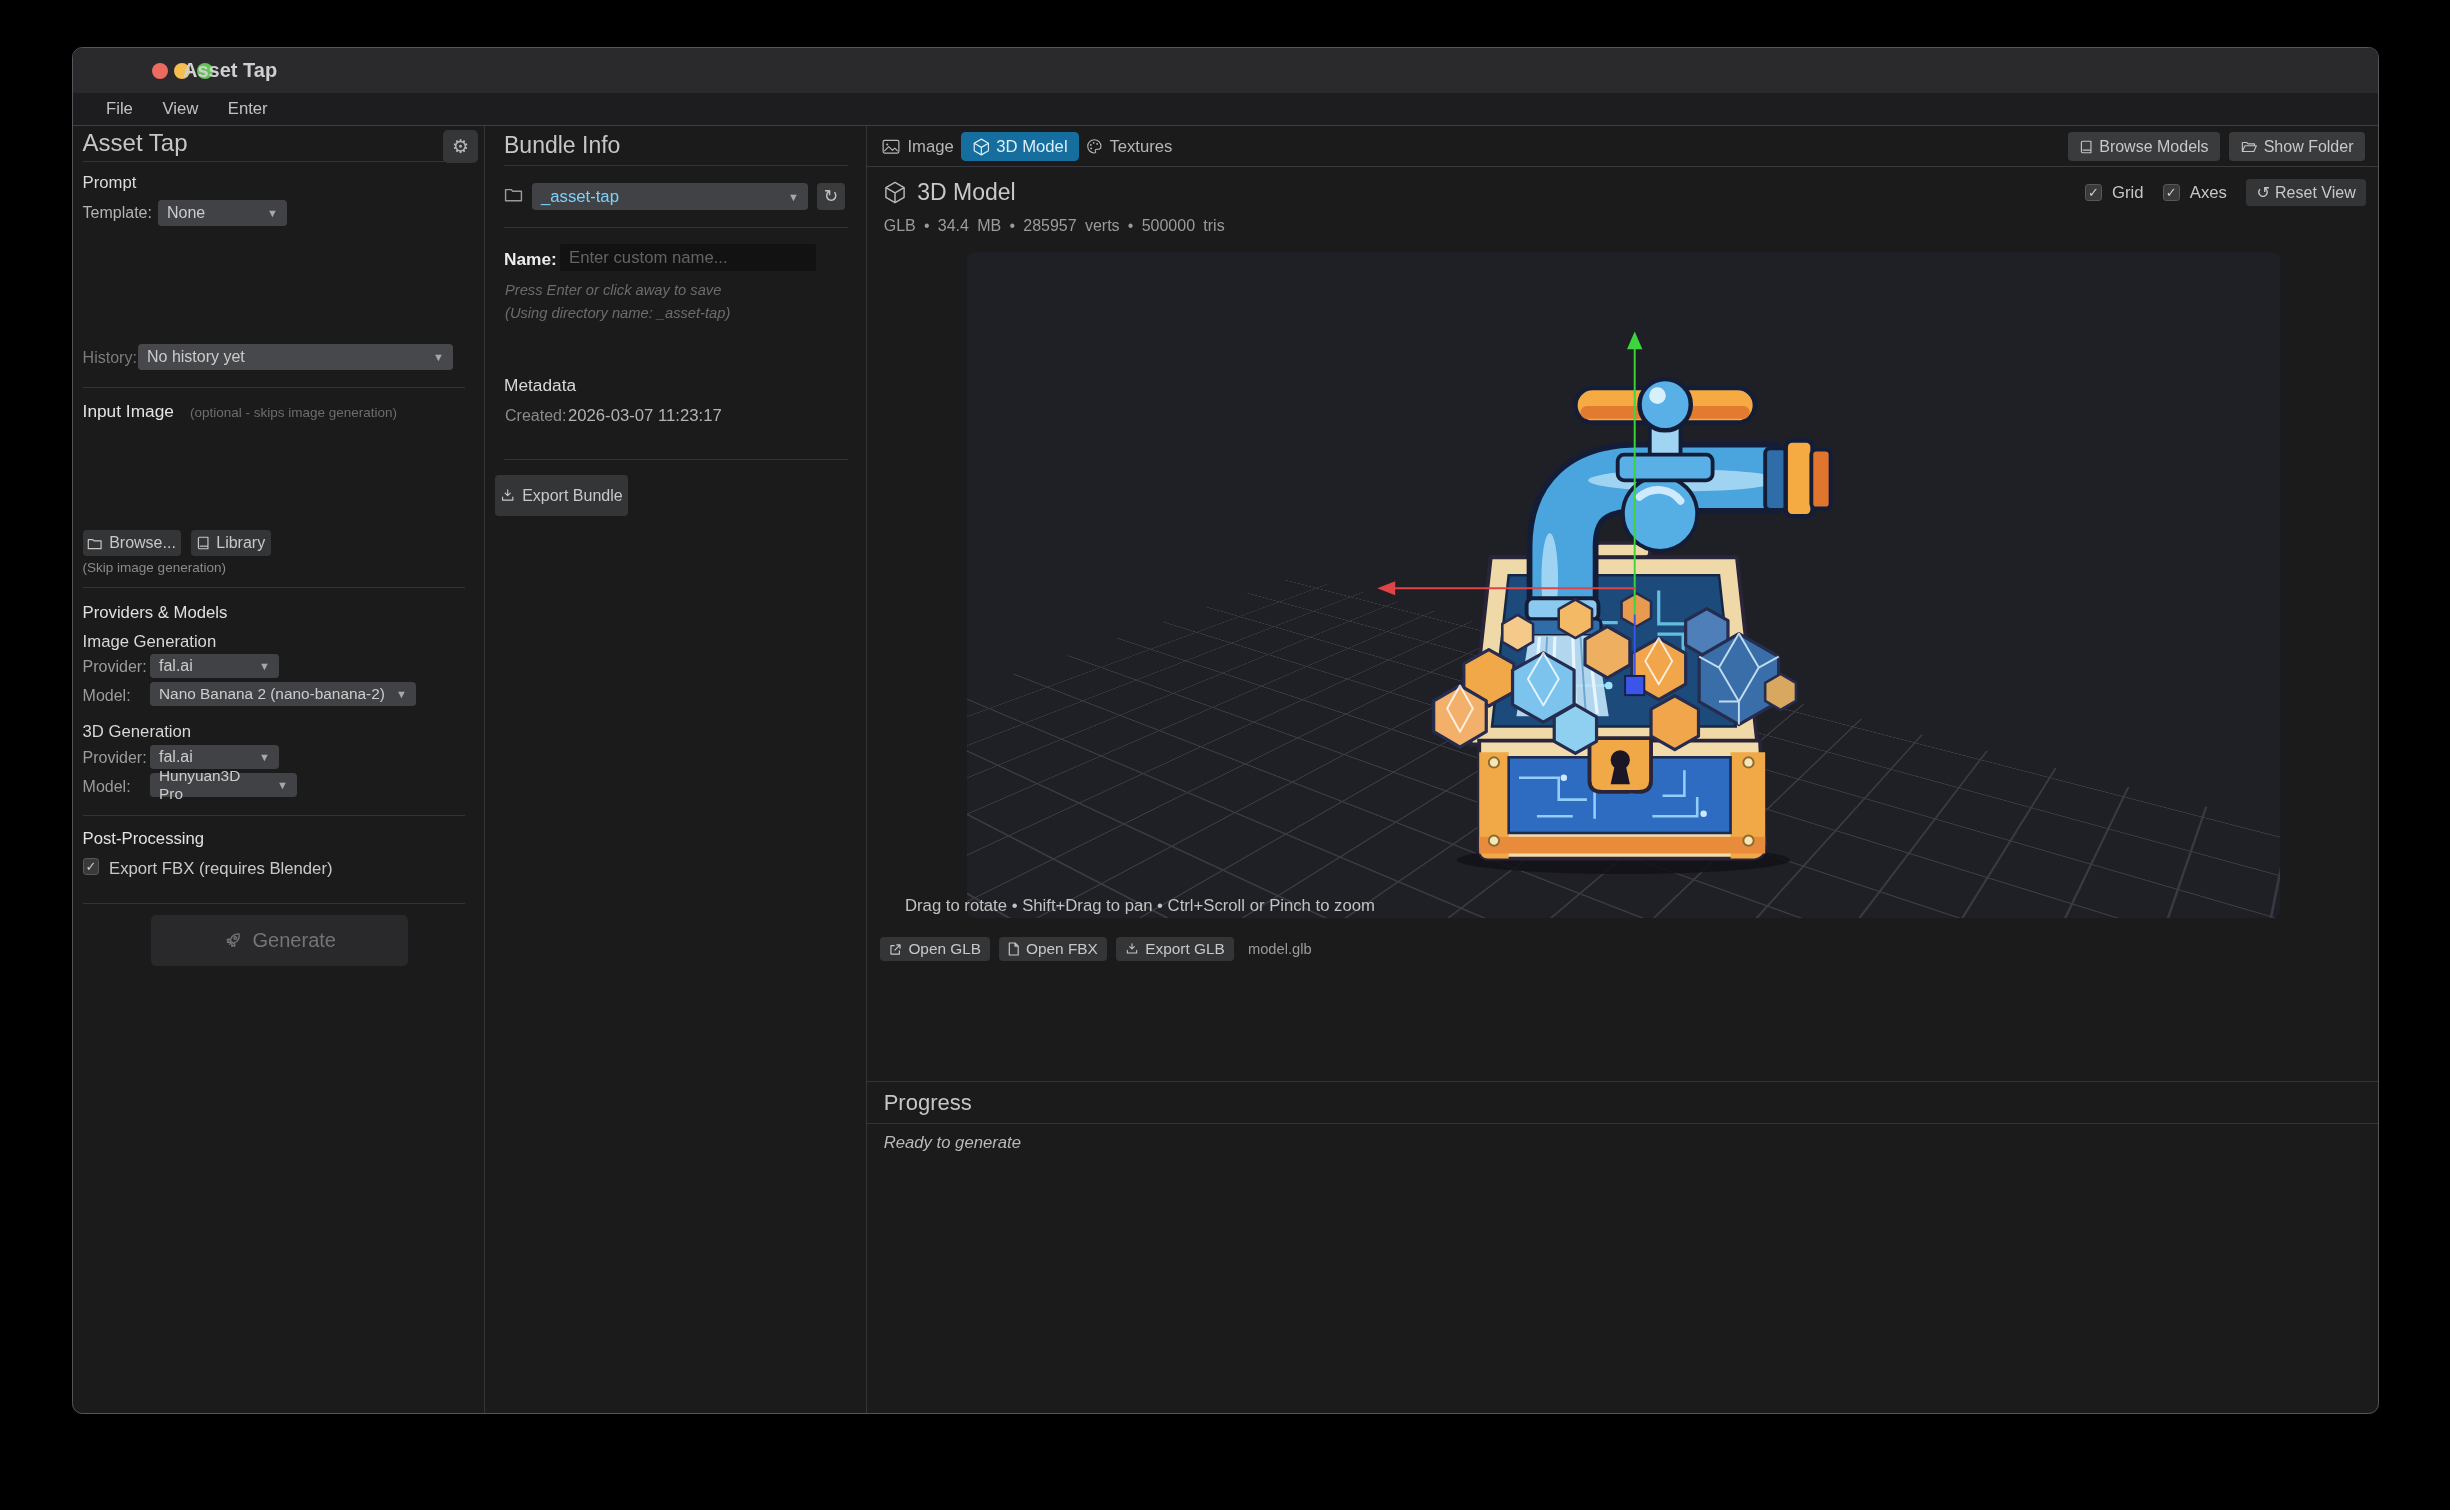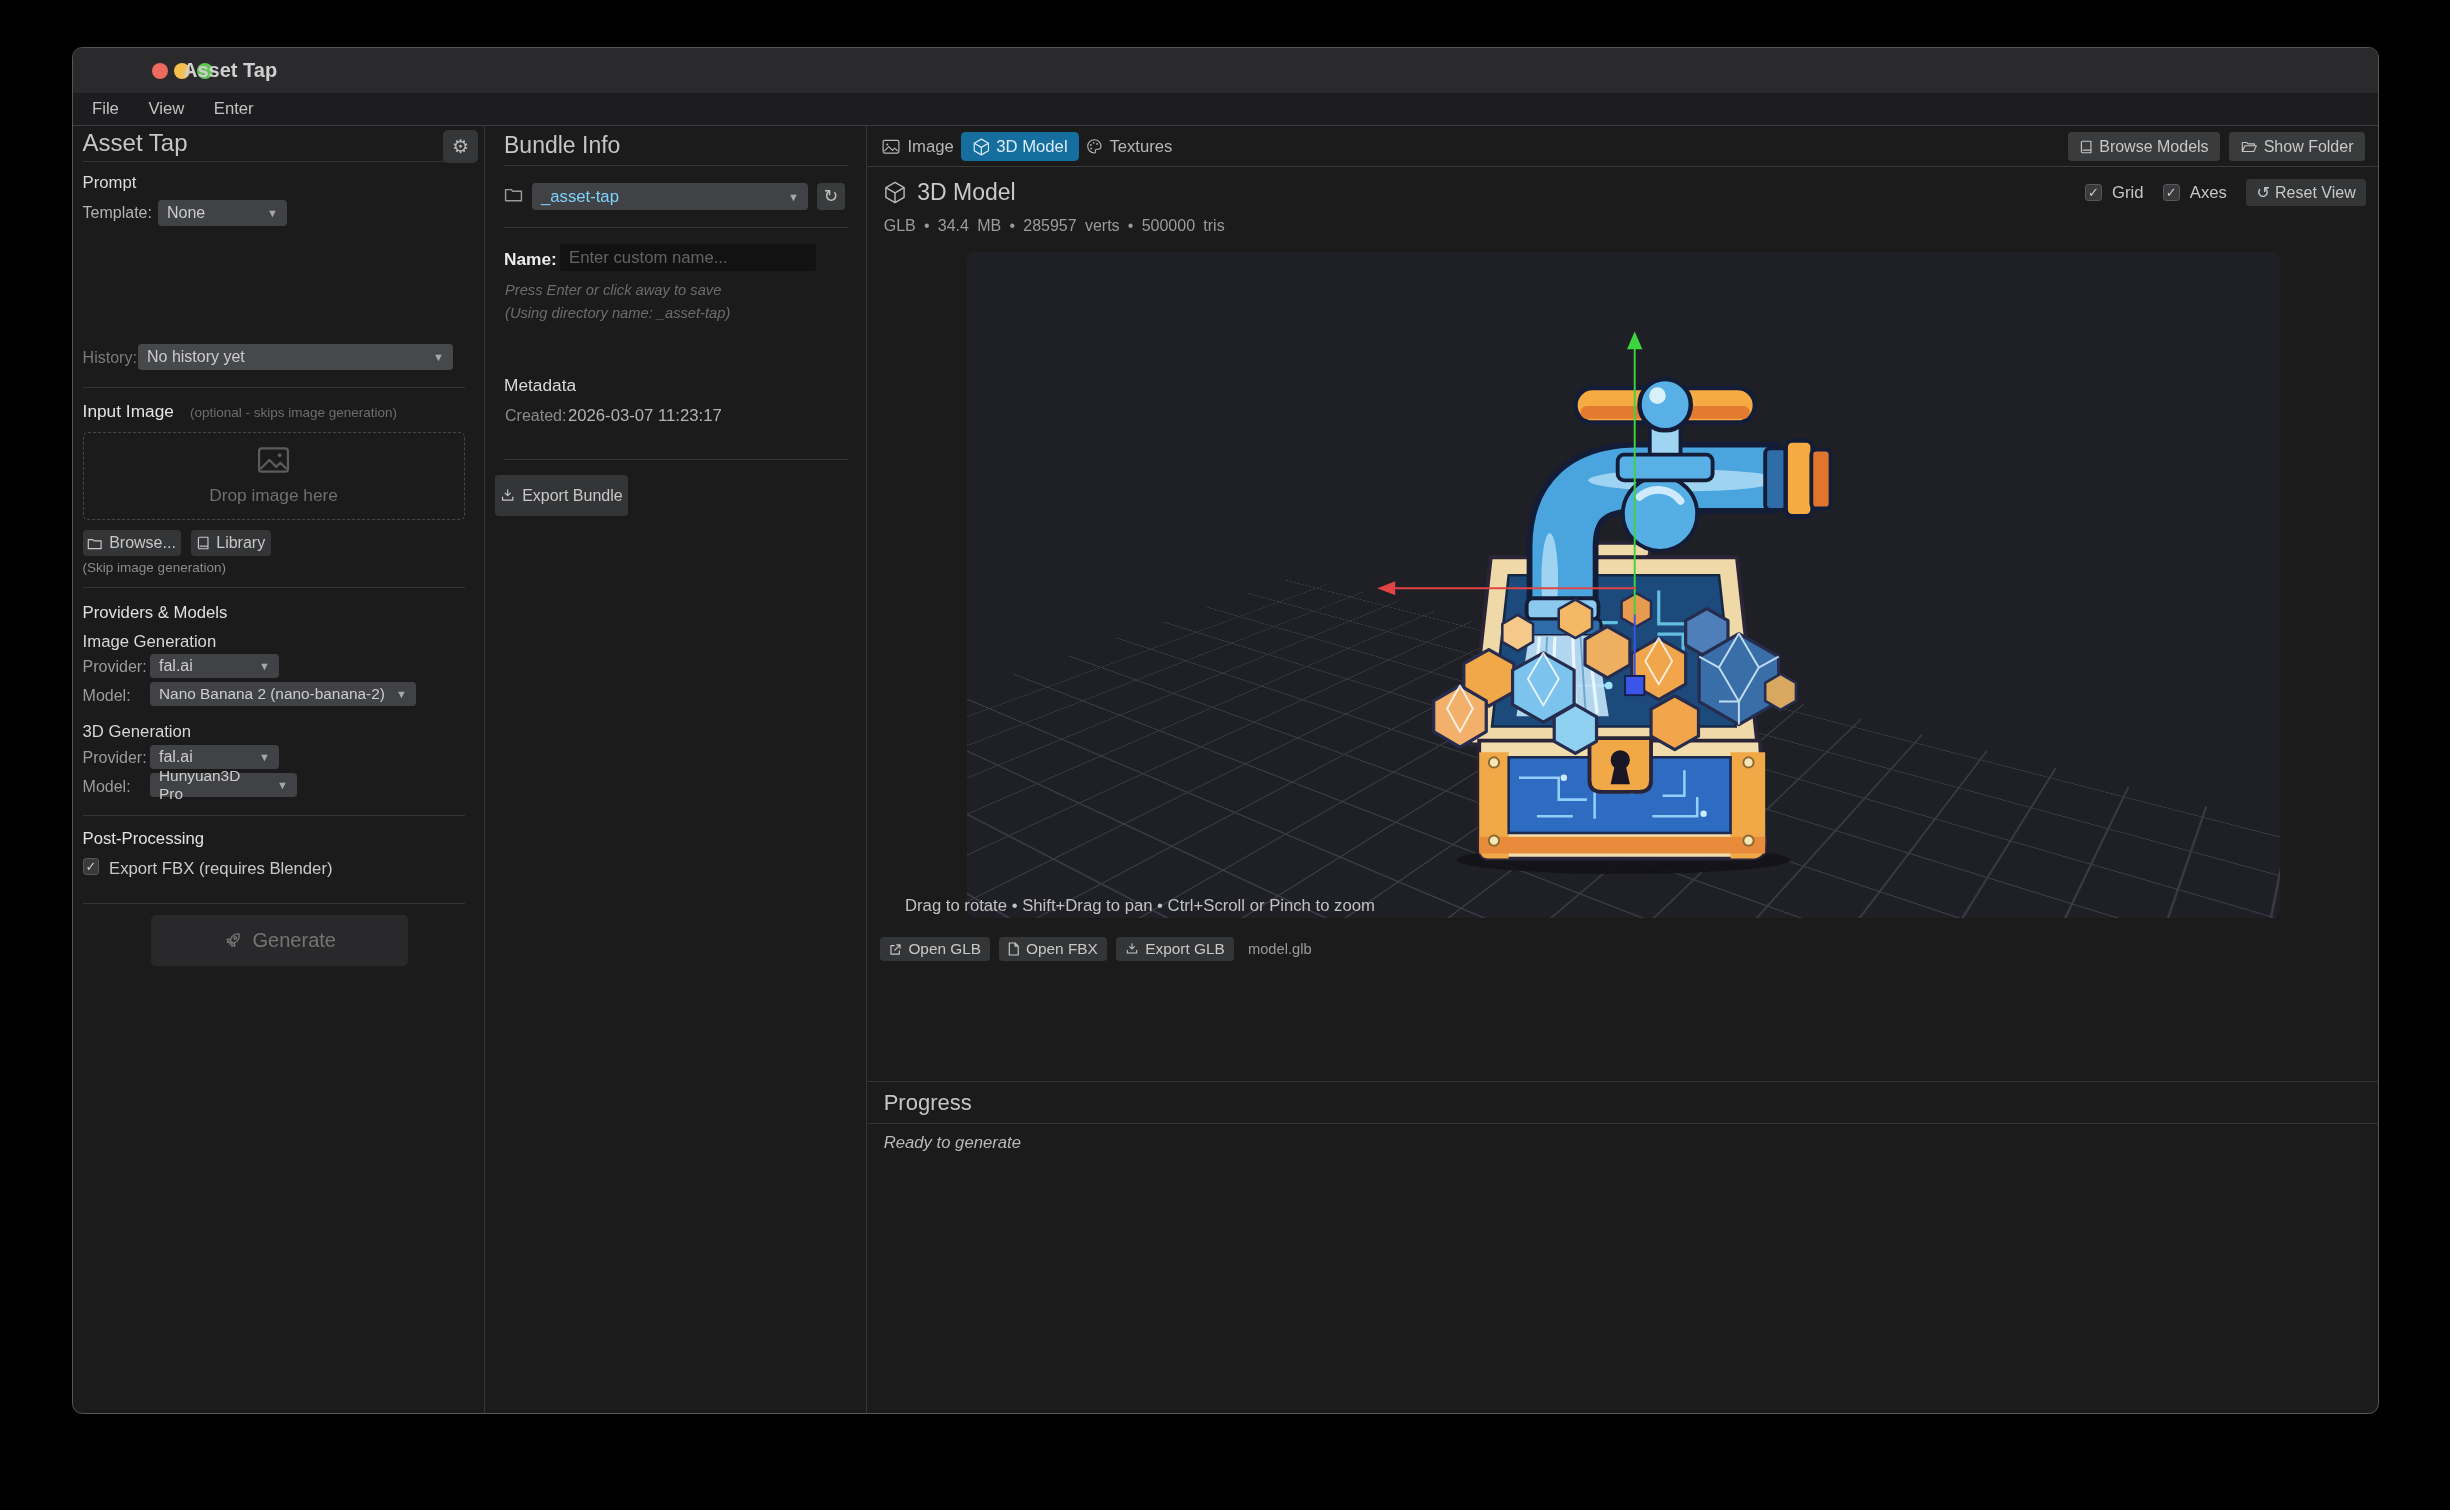--- a/index.html
+++ b/index.html
@@ -5,21 +5,21 @@
   html,body{margin:0;padding:0;background:#000;width:2450px;height:1511px;overflow:hidden;
     font-family:"Liberation Sans","DejaVu Sans",sans-serif;-webkit-font-smoothing:antialiased;}
   #window{position:absolute;left:72px;top:47px;width:2307px;height:1367px;background:#1b1b1c;
     border:1.3px solid #55565a;border-radius:10.3px;overflow:hidden;box-sizing:border-box;}
   
   #titlebar{position:absolute;left:0;top:0;width:100%;height:45px;background:#2a2a2d;}
   .light{position:absolute;top:14.7px;width:16px;height:16px;border-radius:50%;}
   #titletext{position:absolute;left:110px;top:11px;font-size:20px;font-weight:bold;color:#cfcfcf;}
   
   #menubar{position:absolute;left:0;top:45px;width:100%;height:33px;background:#1d1d1f;
-    border-bottom:1.3px solid #3c3d40;box-sizing:border-box;display:flex;align-items:center;gap:29.5px;padding-left:19px;}
+    border-bottom:1.3px solid #3c3d40;box-sizing:border-box;display:flex;align-items:center;gap:29.5px;padding-left:33px;}
   .menuitem{font-size:16.7px;color:#c2c2c2;}
   
   .vdiv{position:absolute;top:78px;bottom:0;width:1.3px;background:#343539;}
   .hr{position:absolute;height:1.3px;background:#333437;}
   
   .select{display:flex;align-items:center;background:#414246;border-radius:3.8px;color:#cccccc;
     padding:0 9px;box-sizing:border-box;font-size:16px;}
   .select::after{content:"▼";font-size:11px;color:#a8a8a8;margin-left:auto;padding-left:9px;}
   .btn{display:inline-flex;align-items:center;justify-content:center;gap:6.4px;background:#343537;
     border-radius:3.8px;color:#c8c8c8;font-size:16px;box-sizing:border-box;}
@@ -148,30 +148,20 @@
       <span>None</span>
     </div>
     <span id="history-label" class="label">History:</span>
     <div id="history-select" class="select">
       <span>No history yet</span>
     </div>
     <div class="hr" style="left:9.6px;width:382px;top:261px;"></div>
 
     <span id="input-image-label">Input Image</span>
     <span id="input-image-hint">(optional - skips image generation)</span>
-    <div id="dropzone">
-      <span class="icon">
-        <svg width="33" height="28" viewBox="0 0 24 20" fill="none" stroke="#5c5c5e" stroke-width="1.6" stroke-linecap="round" stroke-linejoin="round">
-          <rect x="1.5" y="1.5" width="21" height="17" rx="2"></rect>
-            <circle cx="16.5" cy="6.5" r="1.4" fill="#5c5c5e" stroke="none"></circle>
-          <path d="M3 16 l6-6 5 5 3-3 4 4"></path>
-        </svg>
-      </span>
-      <span id="dropzone-text">Drop image here</span>
-    </div>
     <div id="browse-btn" class="btn">
       <span class="icon">
         <svg width="15.4" height="13" viewBox="0 0 24 20" fill="none" stroke="#c8c8c8" stroke-width="1.8" stroke-linejoin="round">
           <path d="M2 4h7l2 2h11v12H2z"></path>
         </svg>
       </span>
       <span>Browse...</span>
     </div>
     <div id="library-btn" class="btn">
       <span class="icon">

